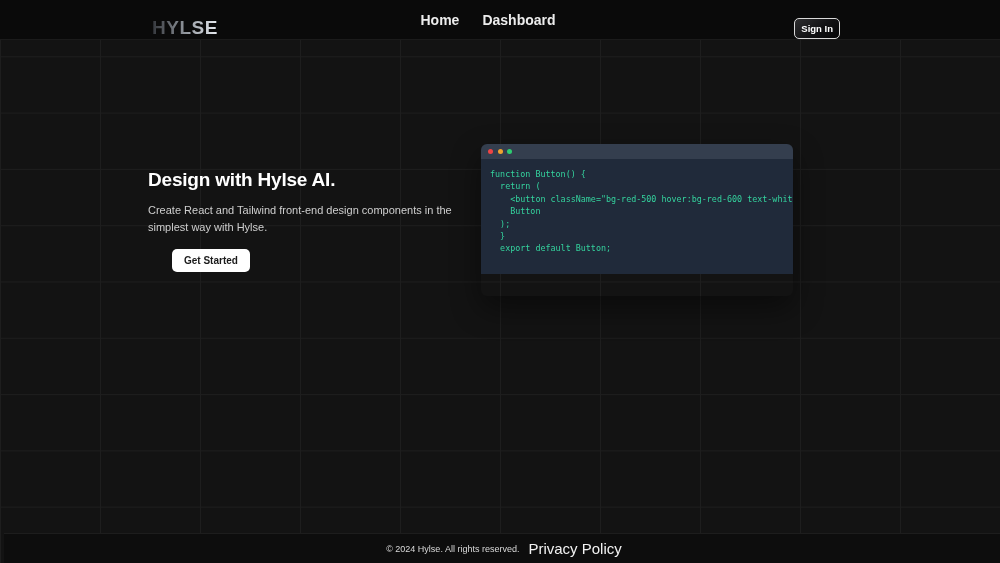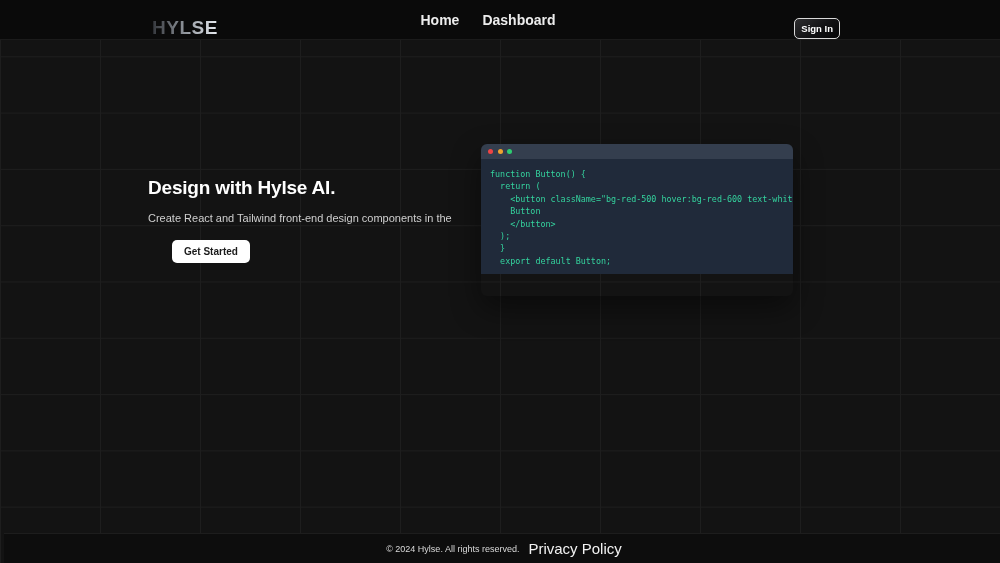--- a/index.html
+++ b/index.html
@@ -163,36 +163,36 @@
 
   <button class="signin-btn">Sign In</button>
 </header>
 
 <main>
   <section class="hero">
     <div class="hero-left">
       <h1 class="hero-title">Design with Hylse AI.</h1>
       <p class="hero-subtitle">
         <span>Create React and Tailwind front-end design components in the</span>
+        <span>simplest way with Hylse.</span>
       </p>
       <button class="cta-btn">Get Started</button>
     </div>
 
     <div class="code-window">
       <div class="code-titlebar">
         <span class="dot dot-red"></span>
         <span class="dot dot-yellow"></span>
         <span class="dot dot-green"></span>
       </div>
       <div class="code-body">
         <div class="code-line">function Button() {</div>
         <div class="code-line">  return (</div>
         <div class="code-line">    &lt;button className="bg-red-500 hover:bg-red-600 text-white</div>
         <div class="code-line">    Button</div>
-        <div class="code-line">    &lt;/button&gt;</div>
         <div class="code-line">  );</div>
         <div class="code-line">  }</div>
         <div class="code-line">  export default Button;</div>
       </div>
     </div>
   </section>
 </main>
 
 <footer class="footer">
   <span class="footer-copy">© 2024 Hylse. All rights reserved.</span>

